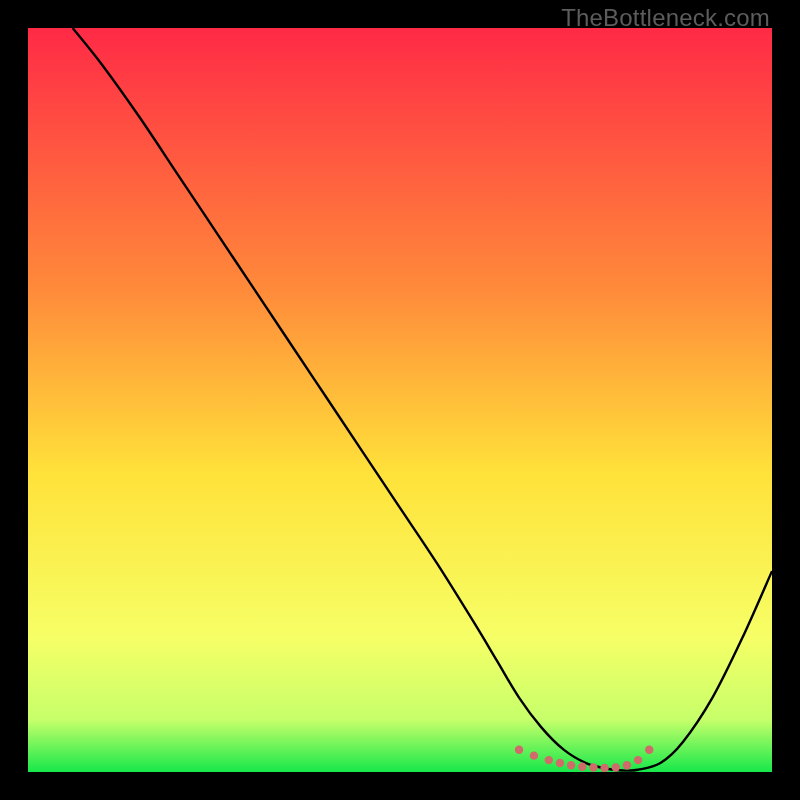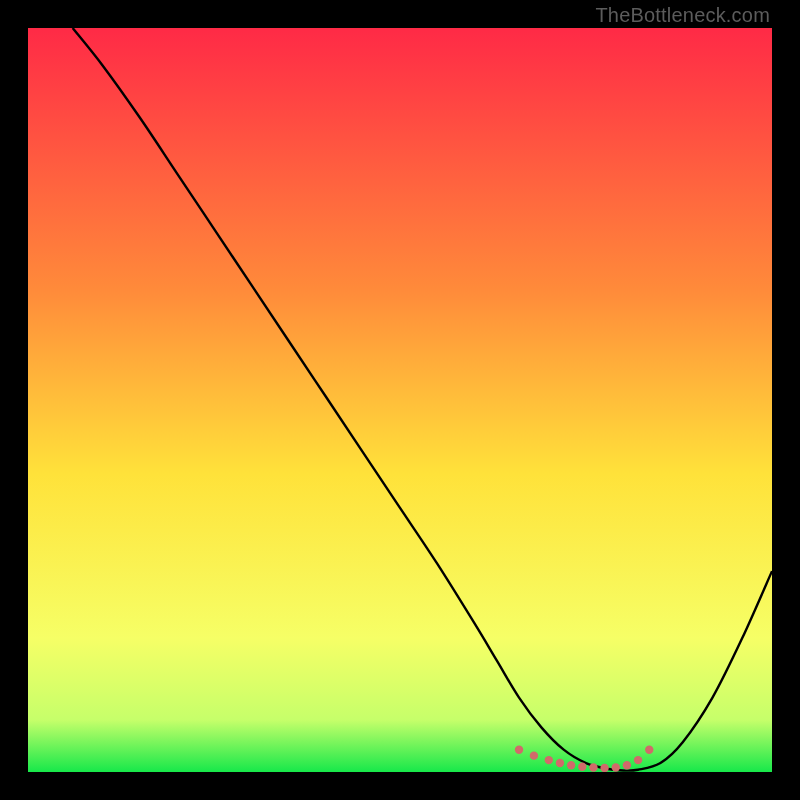--- a/index.html
+++ b/index.html
@@ -24,21 +24,21 @@
     left: 0;
     top: 0;
     width: 744px;
     height: 744px;
   }
   .watermark {
     position: absolute;
     top: 4px;
     right: 30px;
     color: #5c5c5c;
-    font-size: 20px;
+    font-size: 24px;
     font-weight: 500;
     letter-spacing: 0.2px;
   }
 </style>
 </head>
 <body>
 
 <div class="watermark">TheBottleneck.com</div>
 
 <div class="frame">

